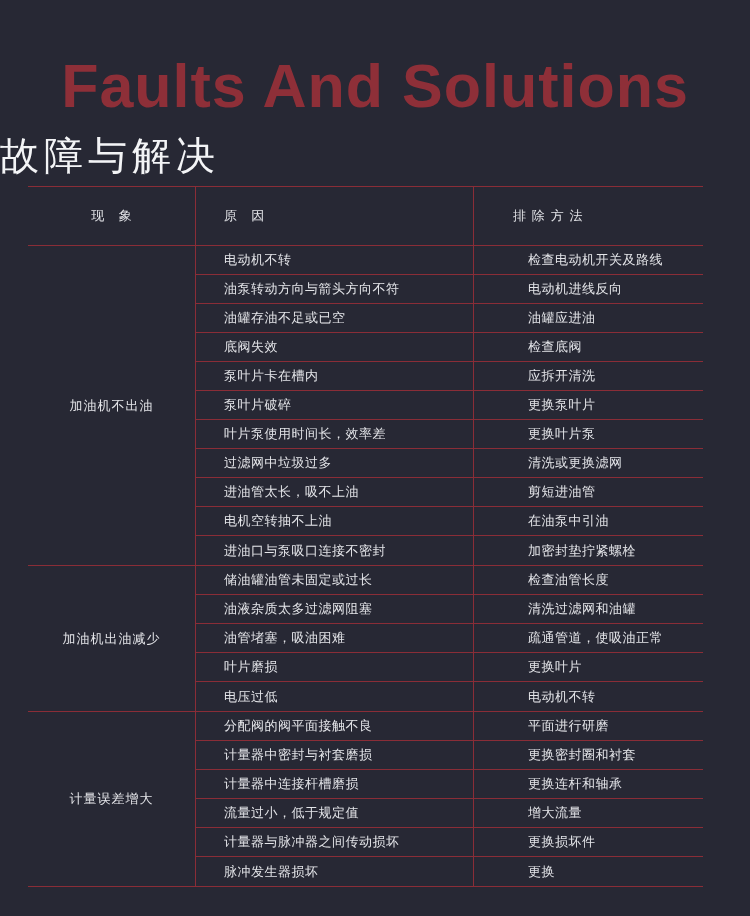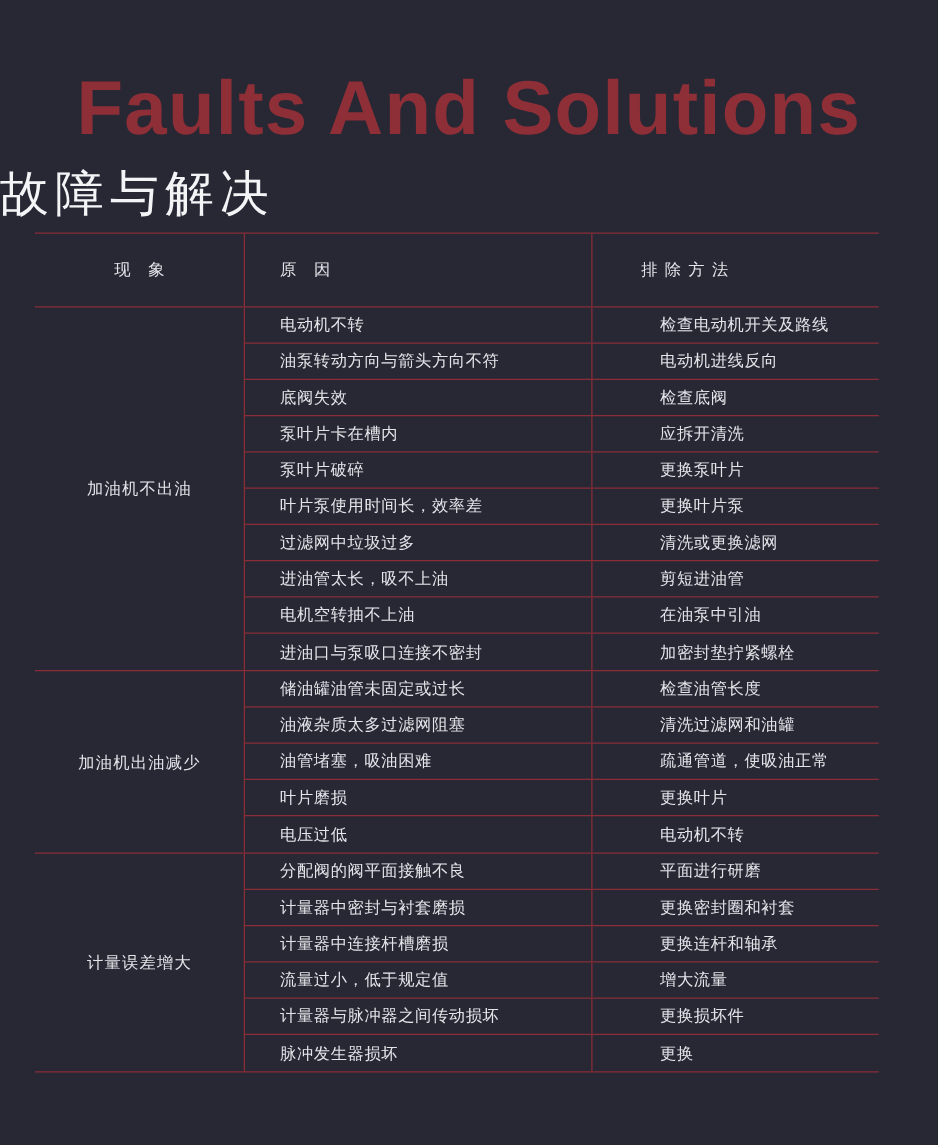--- a/index.html
+++ b/index.html
@@ -119,20 +119,24 @@
         <div class="group-rows">
           <div class="row">
             <div class="cell cause">电动机不转</div>
             <div class="cell solution">检查电动机开关及路线</div>
           </div>
           <div class="row">
             <div class="cell cause">油泵转动方向与箭头方向不符</div>
             <div class="cell solution">电动机进线反向</div>
           </div>
           <div class="row">
+            <div class="cell cause">油罐存油不足或已空</div>
+            <div class="cell solution">油罐应进油</div>
+          </div>
+          <div class="row">
             <div class="cell cause">底阀失效</div>
             <div class="cell solution">检查底阀</div>
           </div>
           <div class="row">
             <div class="cell cause">泵叶片卡在槽内</div>
             <div class="cell solution">应拆开清洗</div>
           </div>
           <div class="row">
             <div class="cell cause">泵叶片破碎</div>
             <div class="cell solution">更换泵叶片</div>

